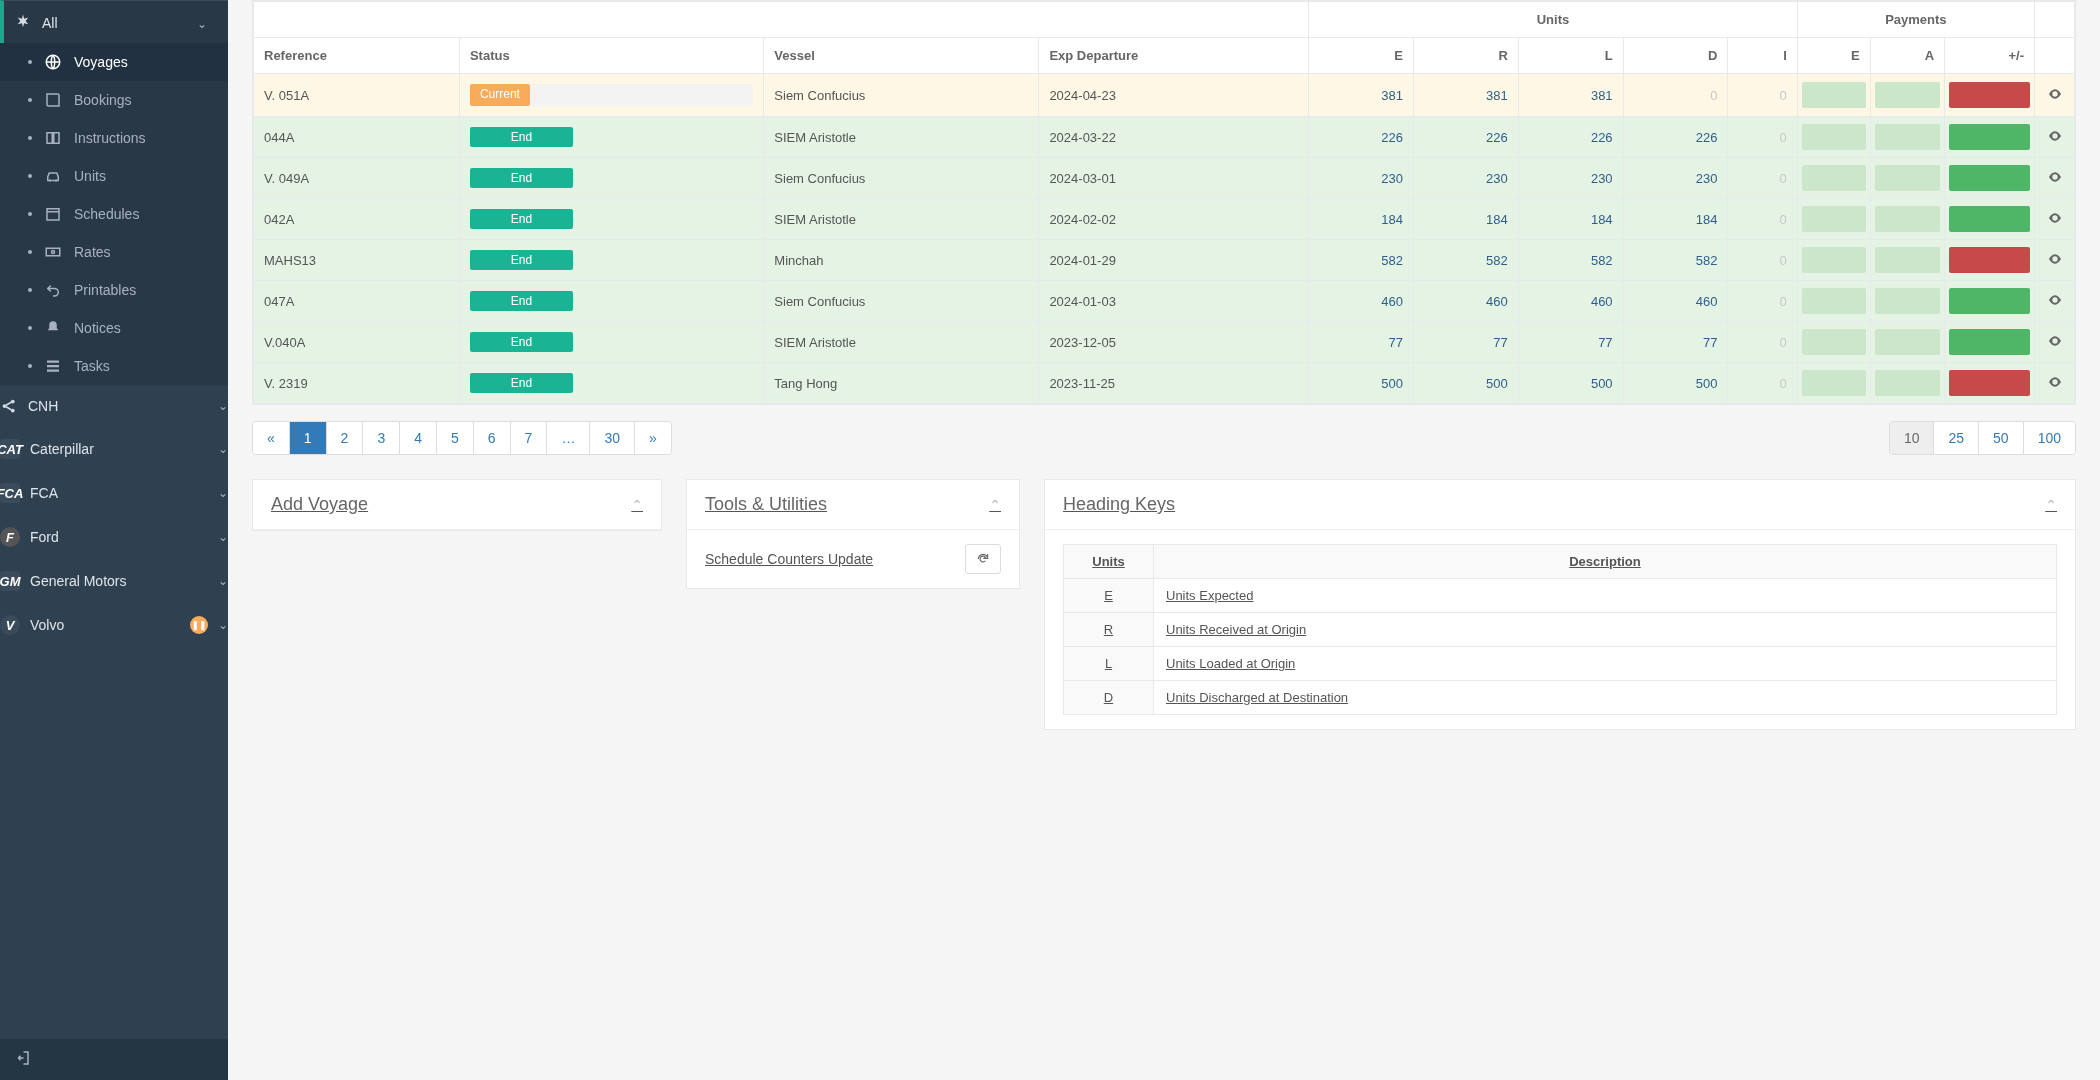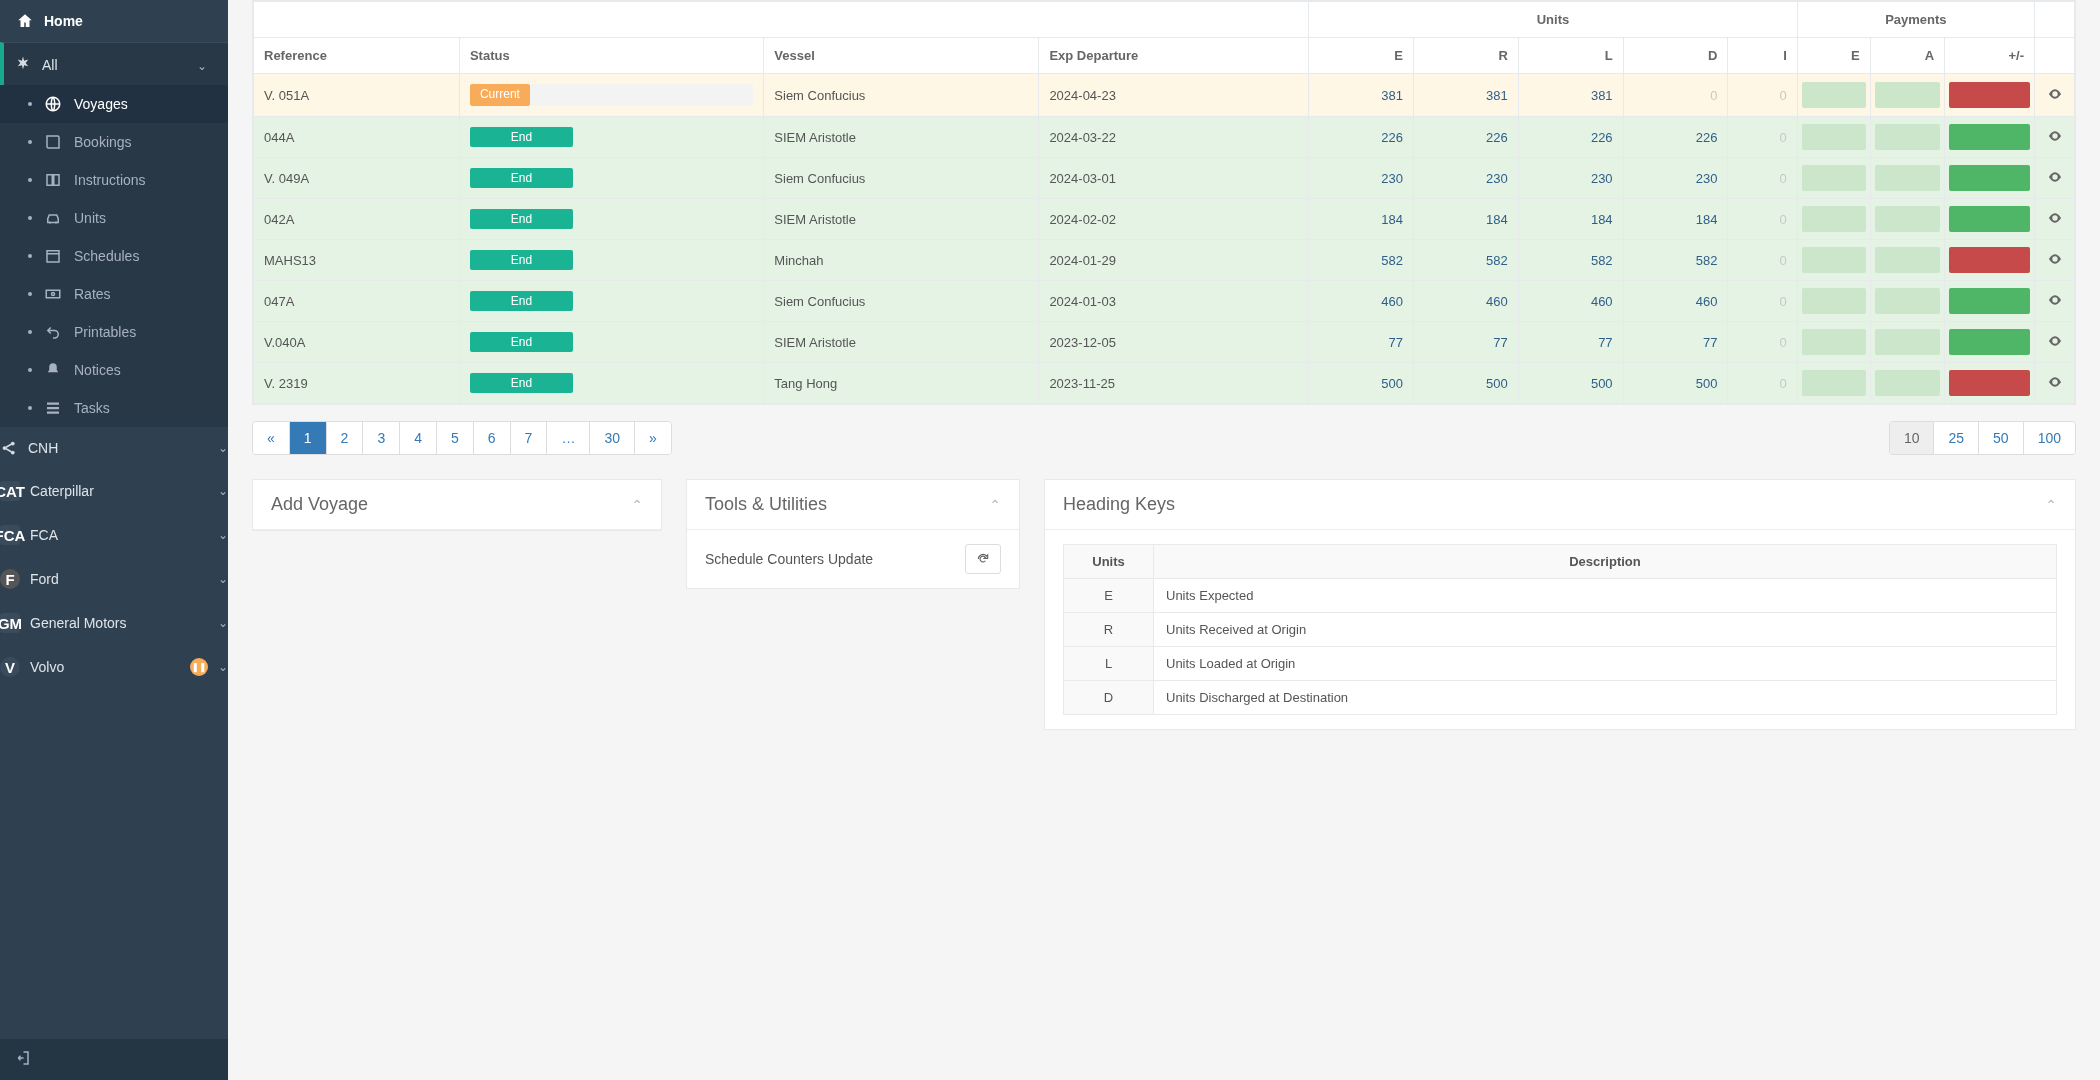--- a/index.html
+++ b/index.html
@@ -59,21 +59,21 @@
 .sub-item.active svg { fill: #fff; }
 
 .brand-row {
   padding: 12px 0;
   display: flex; align-items: center; gap: 10px;
   cursor: pointer; color: #dfe4e9;
 }
 .brand-row .logo {
   width: 20px; height: 20px; border-radius: 3px; background: #3a4b5c;
   display: inline-flex; align-items: center; justify-content: center;
-  font-size: 15px; font-weight: 700; color: #fff;
+  font-size: 13px; font-weight: 700; color: #fff; font-style: italic;
 }
 .brand-row .label { flex: 1; }
 .brand-row .chev { font-size: 12px; color: #a7b1c2; }
 .brand-row .badge {
   width: 18px; height: 18px; border-radius: 50%; background: #f8ac59;
   display: inline-flex; align-items: center; justify-content: center;
   font-size: 9px; color: #fff;
 }
 
 .side-footer {
@@ -143,21 +143,21 @@
   color: #337ab7;
   background: #fff;
   text-decoration: none;
   cursor: pointer;
 }
 .pager a:last-child, .pagesize a:last-child { border-right: none; }
 .pager a.active { background: #337ab7; color: #fff; }
 .pagesize a.active { background: #eee; color: #666; }
 
 
-.panels { display: flex; gap: 24px; align-items: flex-start; }
+.panels { display: flex; gap: 24px; align-items: flex-start; text-decoration: underline; }
 .panel {
   background: #fff; border: 1px solid #e7eaec;
 }
 .panel-head {
   padding: 14px 18px;
   display: flex; align-items: center;
   border-bottom: 1px solid #eee;
 }
 .panel-head h3 { font-size: 18px; font-weight: 400; color: #666; flex: 1; }
 .panel-head .chev { color: #bbb; cursor: pointer; }
@@ -198,26 +198,20 @@
 }
 table.keys th { background: #f9f9f9; font-weight: 700; }
 table.keys td.k { text-align: center; background: #f9f9f9; font-weight: 400; width: 90px; }
 </style>
 </head>
 <body>
 
 <div class="layout">
 
   <aside class="sidebar">
-    <div class="side-home">
-      <svg viewBox="0 0 24 24">
-          <path d="M12 3l9 8h-3v9h-5v-6H11v6H6v-9H3z"></path>
-        </svg>
-      <span>Home</span>
-    </div>
 
     <div class="side-section active">
       <svg class="lead" viewBox="0 0 24 24">
           <path d="M12 2l1.5 5.5 5.5-1.5-3.5 4.5 3.5 4.5-5.5-1.5L12 19l-1.5-5.5L5 15l3.5-4.5L5 6l5.5 1.5z"></path>
         </svg>
       <span class="label">All</span>
       <span class="chev">⌄</span>
     </div>
 
     <div class="sub-list">

